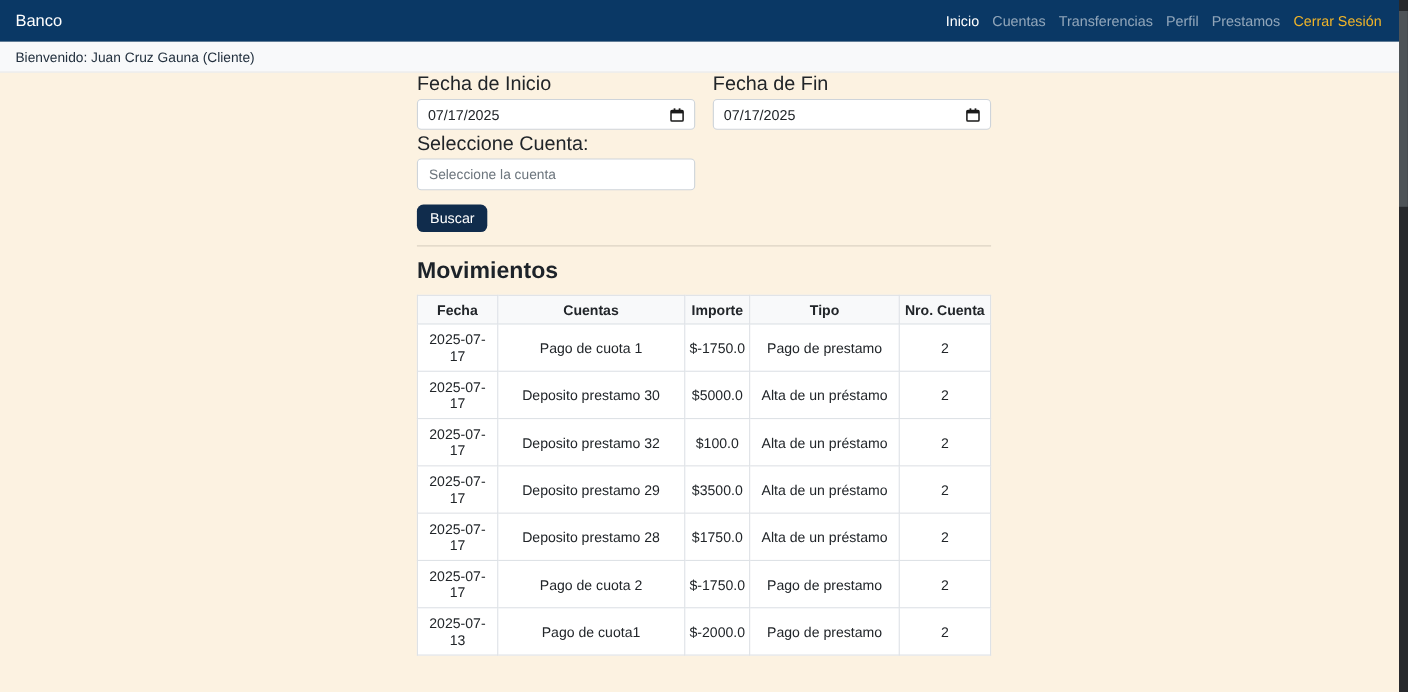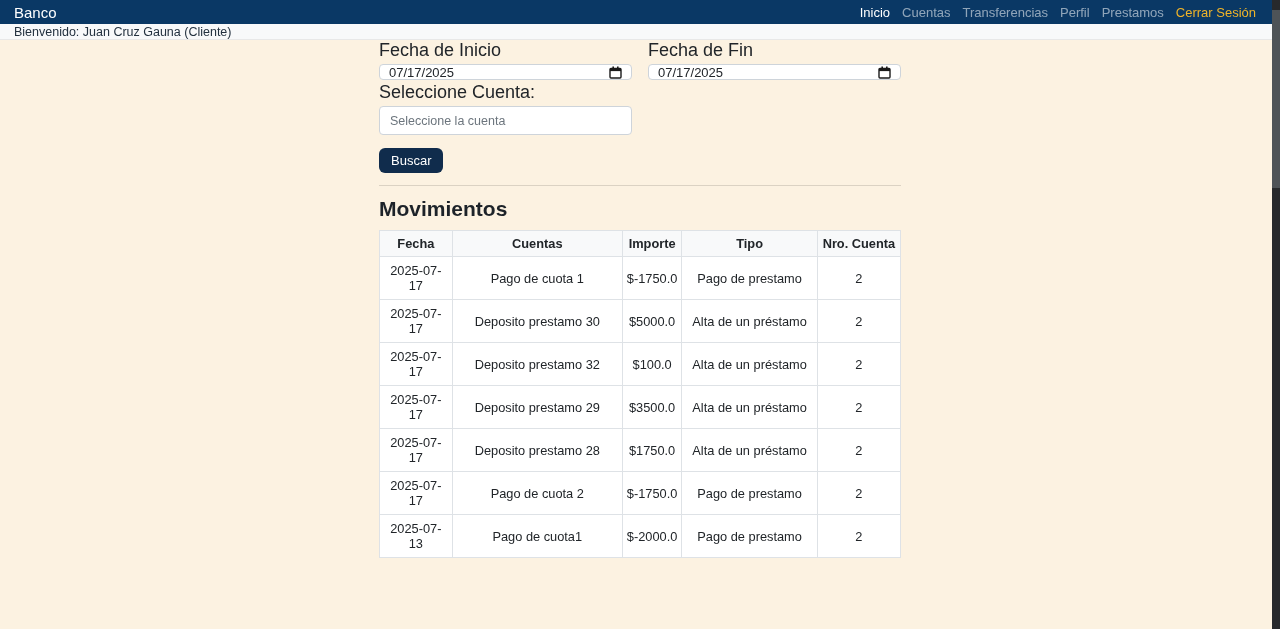--- a/index.html
+++ b/index.html
@@ -14,50 +14,50 @@
   *{box-sizing:border-box;margin:0;padding:0;}
   html,body{width:1280px;height:629px;overflow:hidden;}
   body{
     font-family:"Liberation Sans","DejaVu Sans",sans-serif;
     background:var(--bg);
     color:#212529;
     position:relative;
   }
   
   .navbar{
-    height:24px;background:var(--navbar);
+    height:38px;background:var(--navbar);
     display:flex;align-items:center;justify-content:space-between;
     padding:0 18px 0 14px;
   }
   .brand{color:#fff;font-size:15px;text-decoration:none;cursor:pointer;}
   .nav-links{display:flex;align-items:center;}
   .nav-link{
     color:rgba(255,255,255,0.55);font-size:13px;text-decoration:none;
     padding:0 6px;cursor:pointer;white-space:nowrap;
   }
   .nav-link.active{color:#ffffff;text-align:right;}
   .nav-link.logout{color:var(--accent);}
   
   .welcome-bar{
-    height:16px;background:var(--barbg);
+    height:28px;background:var(--barbg);
     border-bottom:1px solid #e8e8e8;
     display:flex;align-items:center;padding:0 14px;
   }
   .welcome-bar span{font-size:12.5px;color:#23313f;}
   
   main{width:522px;margin:0 auto;}
   h1{
     font-size:28px;font-weight:700;color:#1d2329;
     text-align:center;margin:33px 0 13px;letter-spacing:0.2px;
   }
   .form-grid{display:grid;grid-template-columns:1fr 1fr;column-gap:16px;}
   .field{margin-bottom:2px;}
   .field label{display:block;font-size:18px;color:#212529;margin-bottom:3px;}
   .text-input{
-    height:16px;background:#fff;border:1px solid var(--input-border);
+    height:28px;background:#fff;border:1px solid var(--input-border);
     border-radius:4px;display:flex;align-items:center;
     justify-content:space-between;padding:0 9px;font-size:13px;color:#212529;
     cursor:text;
   }
   .select-box{
     height:29px;background:#fff;border:1px solid var(--input-border);
     border-radius:4px;display:flex;align-items:center;
     padding:0 10px;font-size:12.5px;color:#6c757d;cursor:pointer;
   }
   .cal{display:flex;align-items:center;cursor:pointer;}

